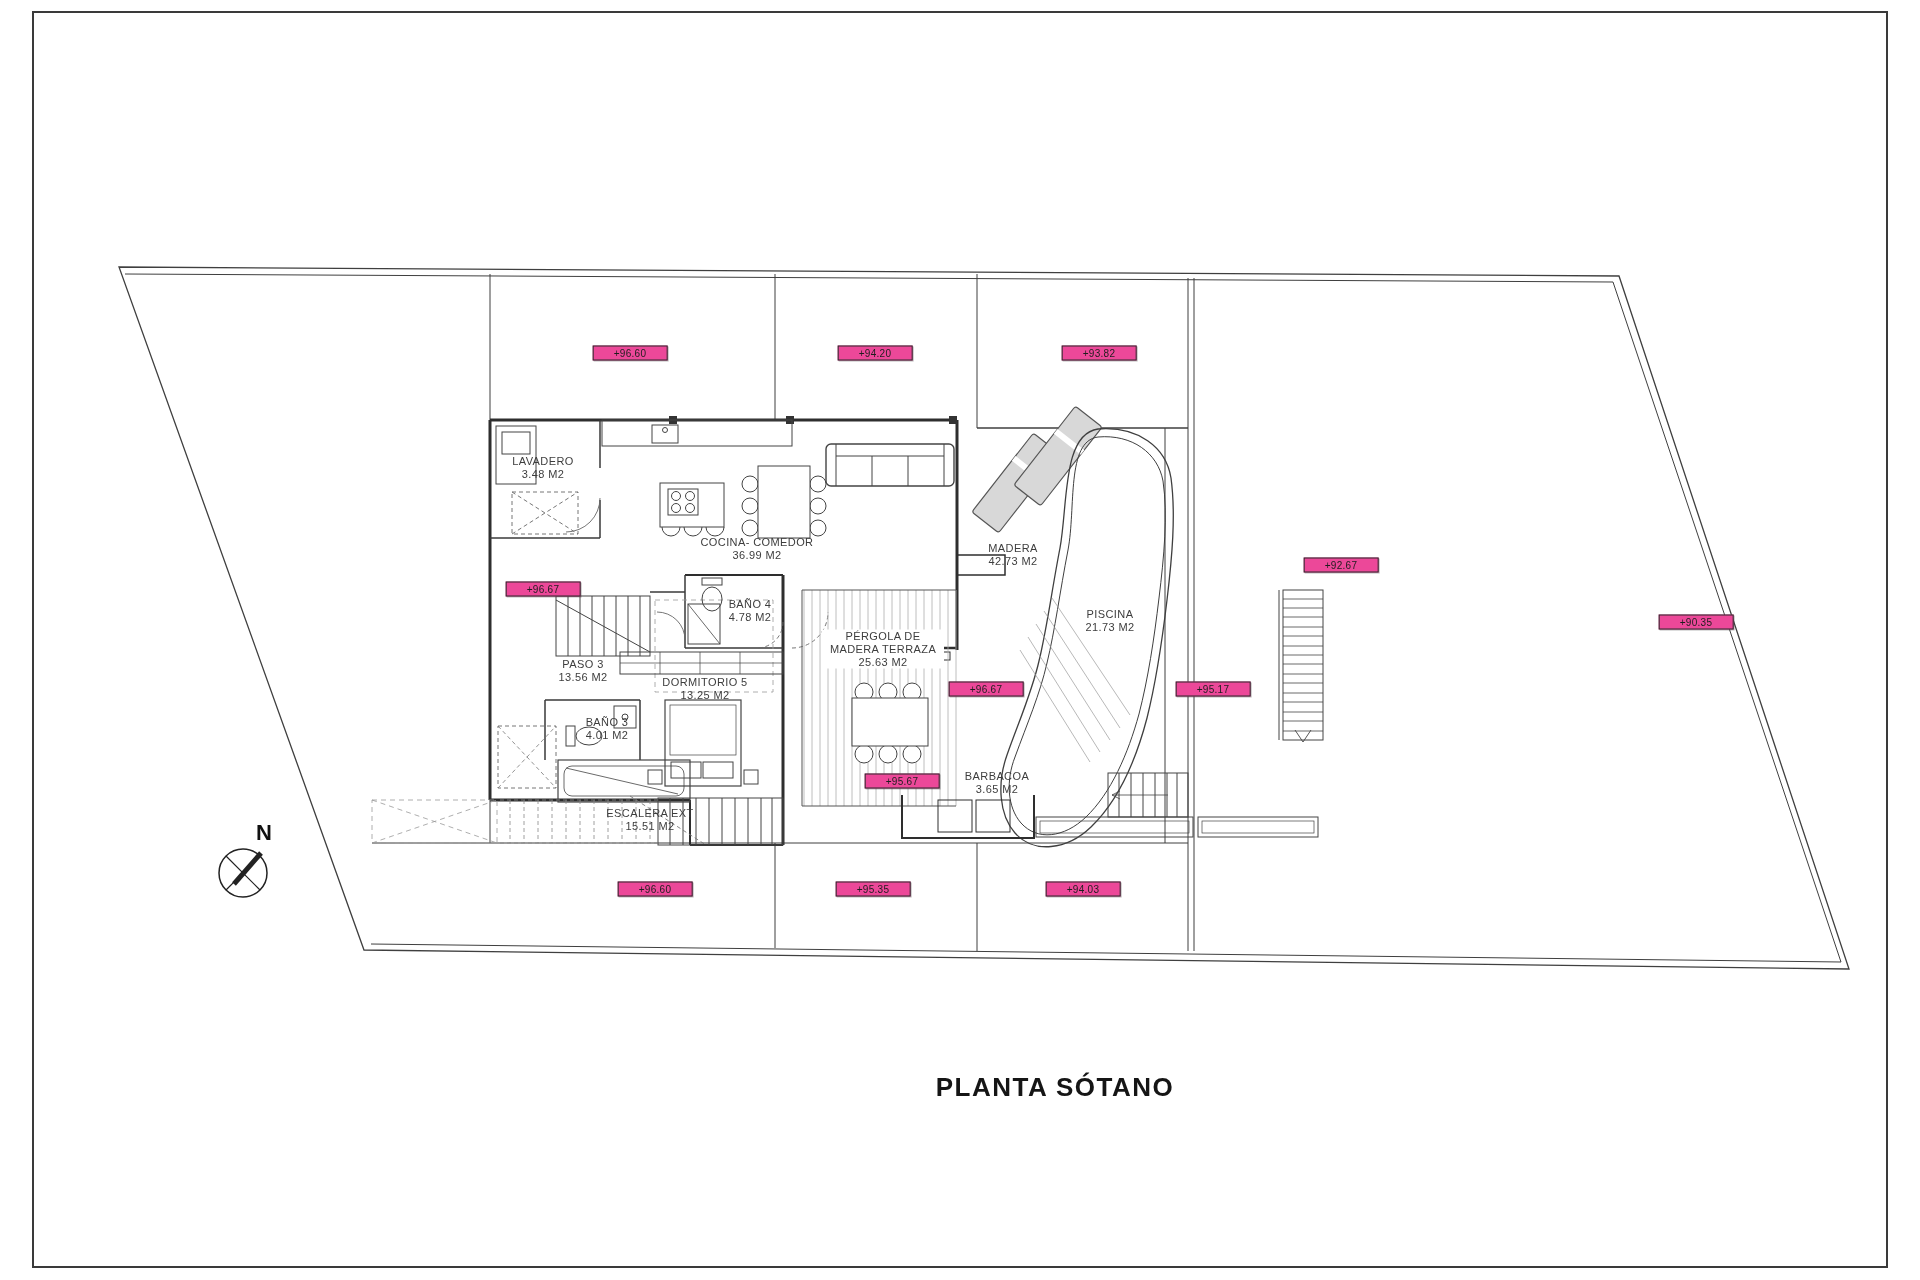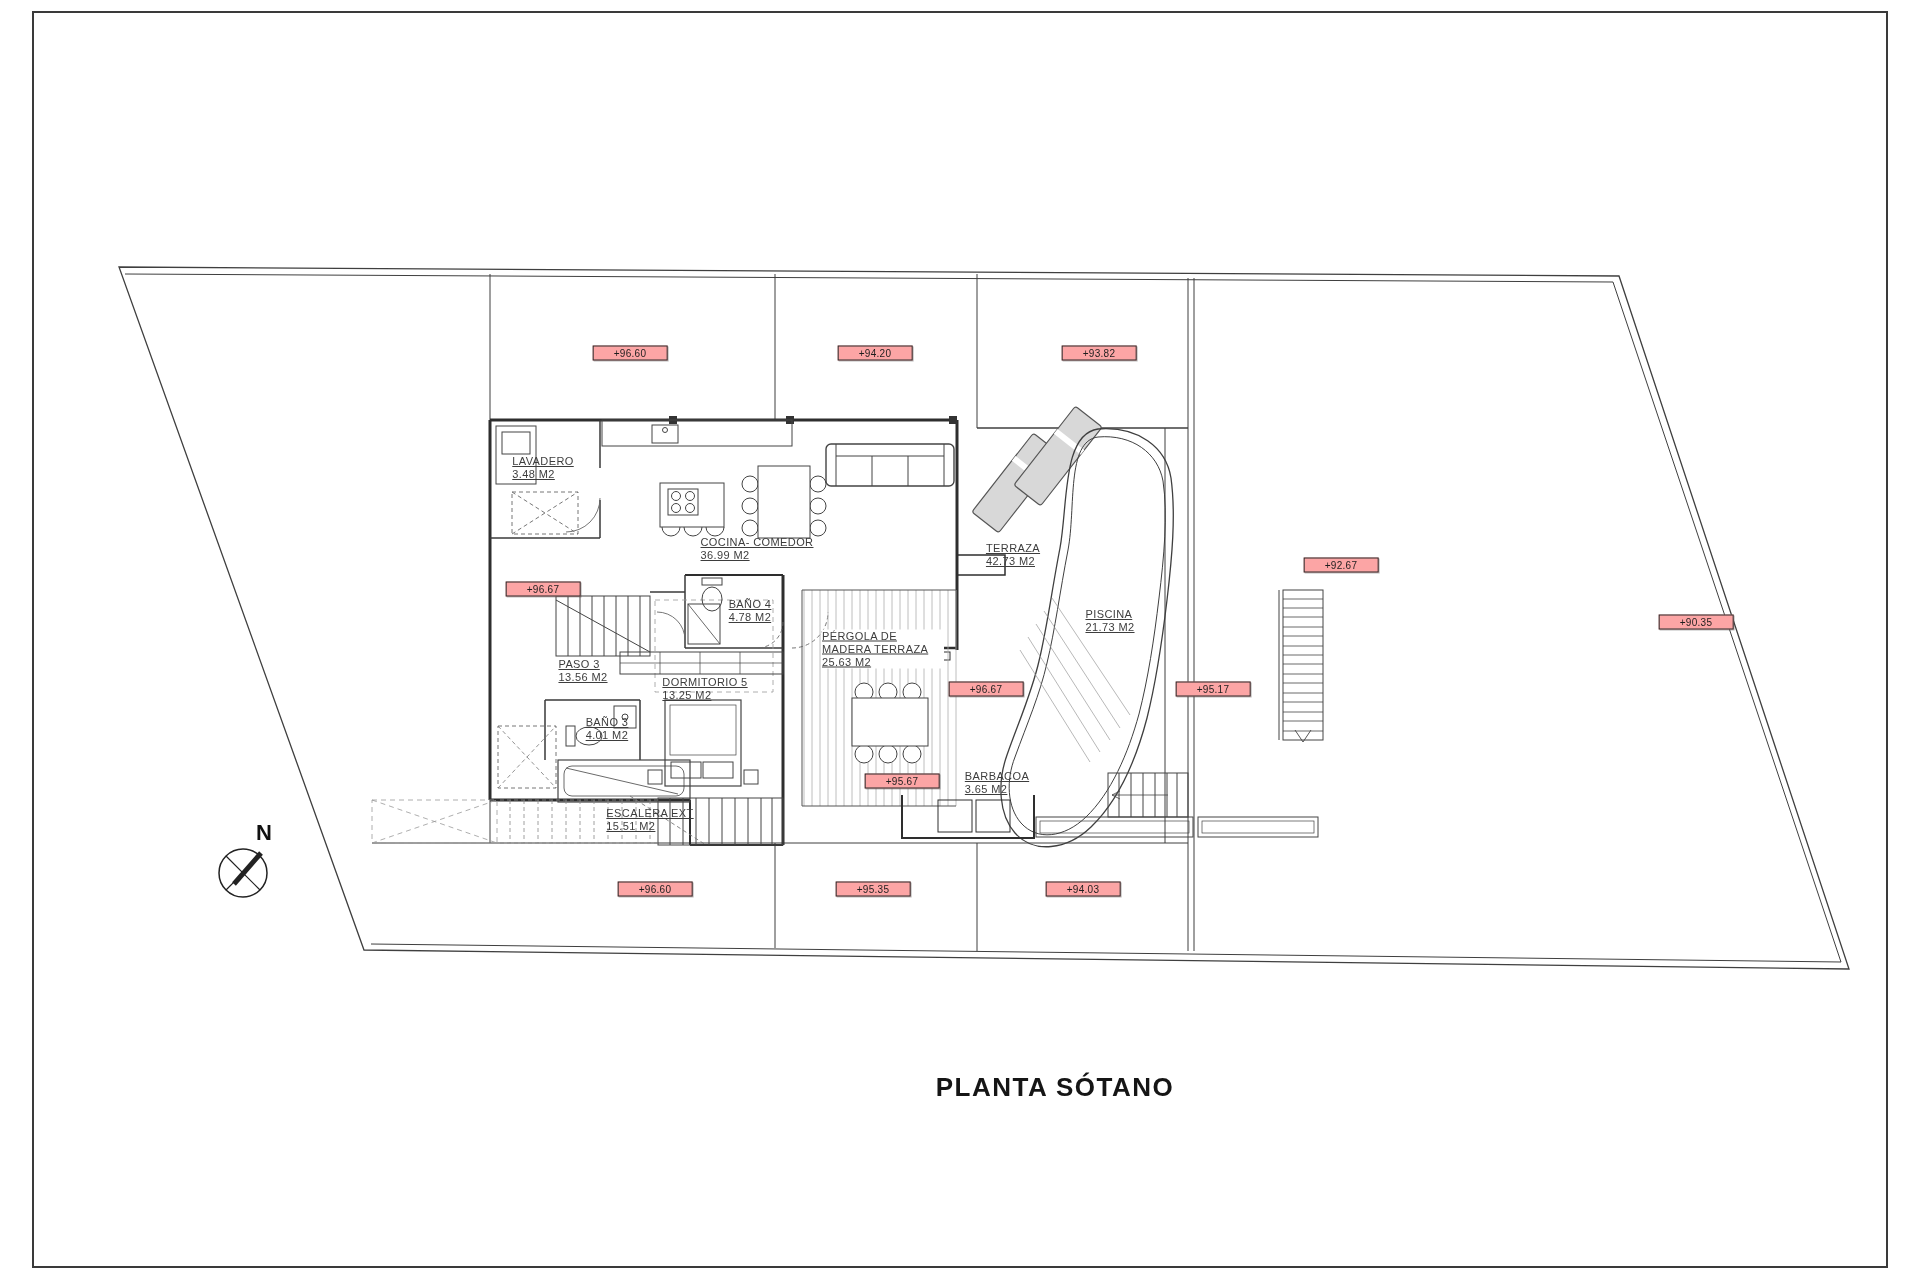--- a/index.html
+++ b/index.html
@@ -1,26 +1,26 @@
 <!DOCTYPE html>
 <html><head>
 <meta charset="utf-8">
 <style>
   html,body{margin:0;padding:0;background:#fff;}
   body{width:1920px;height:1280px;position:relative;overflow:hidden;
        font-family:"Liberation Sans",sans-serif;}
   .sheet{position:absolute;left:0;top:0;width:1920px;height:1280px;}
   svg.plan{position:absolute;left:0;top:0;}
-  .room-label{position:absolute;transform:translate(-50%,-50%);text-align:left;
-    font-size:11px;line-height:13px;color:#3d3d3d;letter-spacing:.4px;white-space:nowrap;text-decoration:underline;}
+  .room-label{position:absolute;transform:translate(-50%,-50%);text-align:center;
+    font-size:11px;line-height:13px;color:#3d3d3d;letter-spacing:.4px;white-space:nowrap;}
   .room-label .nm{display:block;}
   .room-label .ar{display:block;}
   .room-label.wrap{white-space:normal;width:122px;background:#fff;}
   .elev{position:absolute;transform:translate(-50%,-50%);font-size:10px;color:#1e1e1e;
-    border:1.5px solid #2b2b2b;background:#fca5a5;padding:1px 20px;letter-spacing:.3px;
+    border:1.5px solid #2b2b2b;background:#ec4899;padding:1px 20px;letter-spacing:.3px;
     box-shadow:1px 1px 0 rgba(60,60,60,.35);}
   .title{position:absolute;left:1055px;top:1087px;transform:translate(-50%,-50%);
     font-size:26px;font-weight:bold;letter-spacing:1.5px;color:#151515;white-space:nowrap;}
   .north-n{position:absolute;left:264px;top:833px;transform:translate(-50%,-50%);
     font-size:22px;font-weight:bold;color:#111;}
 </style>
 </head>
 <body>
 
 <div class="sheet">
@@ -276,21 +276,21 @@
     </div>
   <div class="room-label" style="left:650px;top:820px">
       <span class="nm">ESCALERA EXT</span>
       <span class="ar">15.51 M2</span>
     </div>
   <div class="room-label wrap" style="left:883px;top:649px">
       <span class="nm">PÉRGOLA DE MADERA TERRAZA</span>
       <span class="ar">25.63 M2</span>
     </div>
   <div class="room-label" style="left:1013px;top:555px">
-      <span class="nm">TERRAZA</span>
+      <span class="nm">MADERA</span>
       <span class="ar">42.73 M2</span>
     </div>
   <div class="room-label" style="left:1110px;top:621px">
       <span class="nm">PISCINA</span>
       <span class="ar">21.73 M2</span>
     </div>
   <div class="room-label" style="left:997px;top:783px">
       <span class="nm">BARBACOA</span>
       <span class="ar">3.65 M2</span>
     </div>

